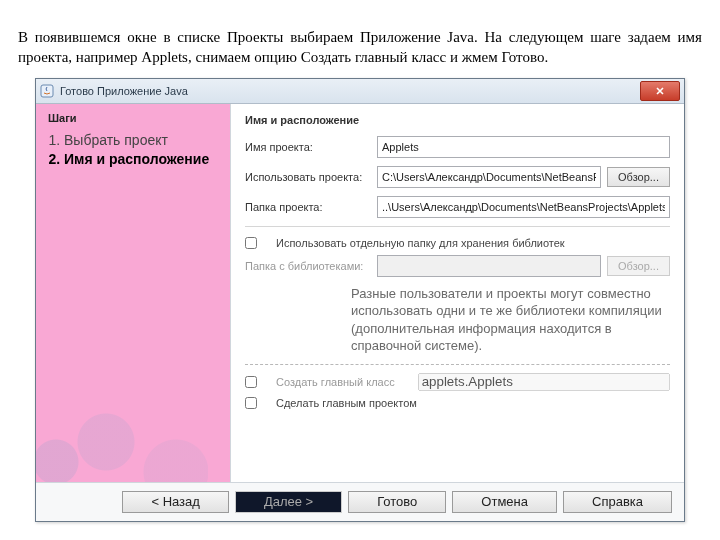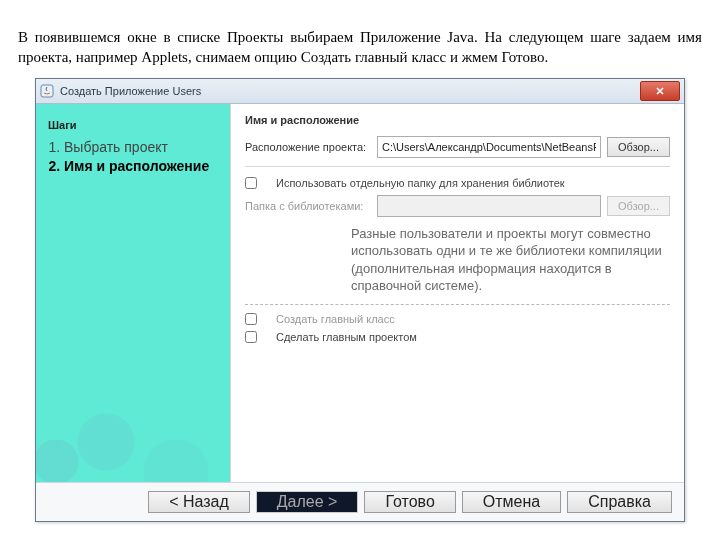--- a/index.html
+++ b/index.html
@@ -43,23 +43,23 @@
     background: linear-gradient(#e47a6a, #c73d2a);
     border: 1px solid #a02a1a;
     border-radius: 2px;
     display: flex; align-items: center; justify-content: center;
     color: #fff; font-size: 10px;
   }
   .body { display: flex; min-height: 378px; }
   .steps-panel {
     width: 172px;
     border-right: 1px solid #d0d6dc;
-    padding: 15px 10px 0 12px;
+    padding: 8px 10px 0 12px;
     position: relative;
-    background: #5eead4;
+    background: #f9a8d4;
   }
   .steps-panel h4 { margin: 0 0 8px 0; font-size: 11px; font-weight: bold; color: #222; }
   .steps-panel ol { margin: 0; padding: 0 0 0 16px; font-size: 14px; color: #444; }
   .steps-panel ol li { margin-bottom: 3px; }
   .steps-panel .current { font-weight: bold; color: #000; }
   .deco {
     position: absolute; bottom: 0; left: 0; width: 172px; height: 80px;
     background:
       radial-gradient(circle at 20px 60px, rgba(120,160,200,.18) 22px, transparent 23px),
       radial-gradient(circle at 70px 40px, rgba(120,160,200,.14) 28px, transparent 29px),
@@ -93,72 +93,80 @@
   .chk-row .chk-label.disabled { color: #999; }
   .hint { font-size: 13px; color: #6a6a6a; margin: 4px 0 8px 106px; line-height: 1.35; }
   .dotted { border-bottom: 1px dashed #b8b8b8; height: 1px; margin: 2px 0 8px 0; }
   .button-bar {
     border-top: 1px solid #d0d6dc;
     padding: 8px 12px;
     display: flex; justify-content: flex-end; gap: 6px;
     background: #f7f8f9;
   }
   .btn {
-    height: 22px; padding: 0 20px;
+    height: 22px; padding: 0 28px;
     background: linear-gradient(#f6f6f6,#e2e2e2);
     border: 1px solid #9a9a9a;
-    font-size: 16px; color: #222;
+    font-size: 13px; color: #222;
     cursor: pointer;
   }
   .btn.disabled { color: #aaa; border-color: #ccc; background: #0f172a; }
 </style>
 </head>
 <body>
 
 <p class="intro">
   <span>В появившемся окне в списке </span><b>Проекты</b><span> выбираем </span><b>Приложение Java</b><span>. На следующем шаге задаем имя проекта, например </span><b>Applets</b><span>, снимаем опцию </span><b>Создать главный класс</b><span> и жмем </span><b>Готово</b><span>.</span>
 </p>
 
 <div class="dialog">
   <div class="titlebar">
     <span class="java-icon">
       <svg width="14" height="14" viewBox="0 0 14 14">
           <rect x="1" y="1" width="12" height="12" rx="2" fill="#e8f0fa" stroke="#6a8ab0"></rect>
           <path d="M4 9 Q7 11 10 9" stroke="#d0722a" stroke-width="1" fill="none"></path>
           <path d="M7 3 Q5 5 7 7" stroke="#4a6aa0" stroke-width="1" fill="none"></path>
         </svg>
     </span>
-    <span class="title">Создать Приложение Users</span>
+    <span class="title">Готово Приложение Java</span>
     <div class="close">
       <svg width="10" height="10" viewBox="0 0 10 10">
           <path d="M2 2 L8 8 M8 2 L2 8" stroke="#fff" stroke-width="1.6"></path>
         </svg>
     </div>
   </div>
 
   <div class="body">
     <div class="steps-panel">
       <h4>Шаги</h4>
       <ol>
         <li>Выбрать проект</li>
         <li class="current">Имя и расположение</li>
       </ol>
       <div class="deco"></div>
     </div>
 
     <div class="form-panel">
       <h4>Имя и расположение</h4>
 
-
-      <div class="row">
-        <span class="lbl">Расположение проекта:</span>
+      <div class="row">
+        <span class="lbl">Имя проекта:</span>
+        <input class="field" value="Applets" style="">
+      </div>
+
+      <div class="row">
+        <span class="lbl">Использовать проекта:</span>
         <input class="field" value="C:\Users\Александр\Documents\NetBeansProjects" style="">
         <button class="btn-sm">Обзор...</button>
       </div>
 
+      <div class="row">
+        <span class="lbl">Папка проекта:</span>
+        <input class="field" value="..\Users\Александр\Documents\NetBeansProjects\Applets" style="">
+      </div>
 
       <hr class="sep">
 
       <div class="chk-row">
         <input type="checkbox" style="">
         <span class="chk-label">Использовать отдельную папку для хранения библиотек</span>
       </div>
 
       <div class="row">
         <span class="lbl" style="color:#999">Папка с библиотеками:</span>
@@ -166,20 +174,21 @@
         <button class="btn-sm disabled" disabled="">Обзор...</button>
       </div>
 
       <div class="hint">Разные пользователи и проекты могут совместно использовать одни и те же библиотеки компиляции (дополнительная информация находится в справочной системе).</div>
 
       <div class="dotted"></div>
 
       <div class="chk-row">
         <input type="checkbox" style="">
         <span class="chk-label disabled">Создать главный класс</span>
+        <input class="field disabled" style="flex: 1 1 0%; margin-left: 4px;" disabled="" value="applets.Applets">
       </div>
 
       <div class="chk-row">
         <input type="checkbox" style="">
         <span class="chk-label">Сделать главным проектом</span>
       </div>
     </div>
   </div>
 
   <div class="button-bar">

